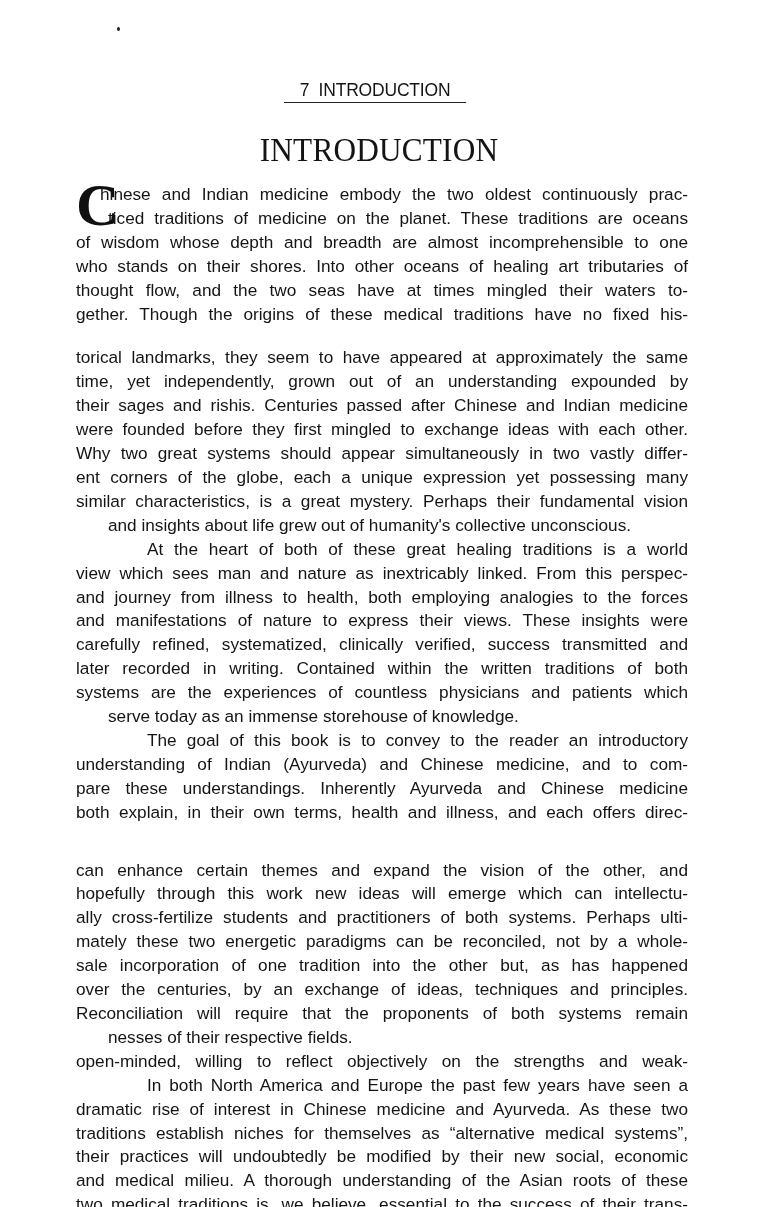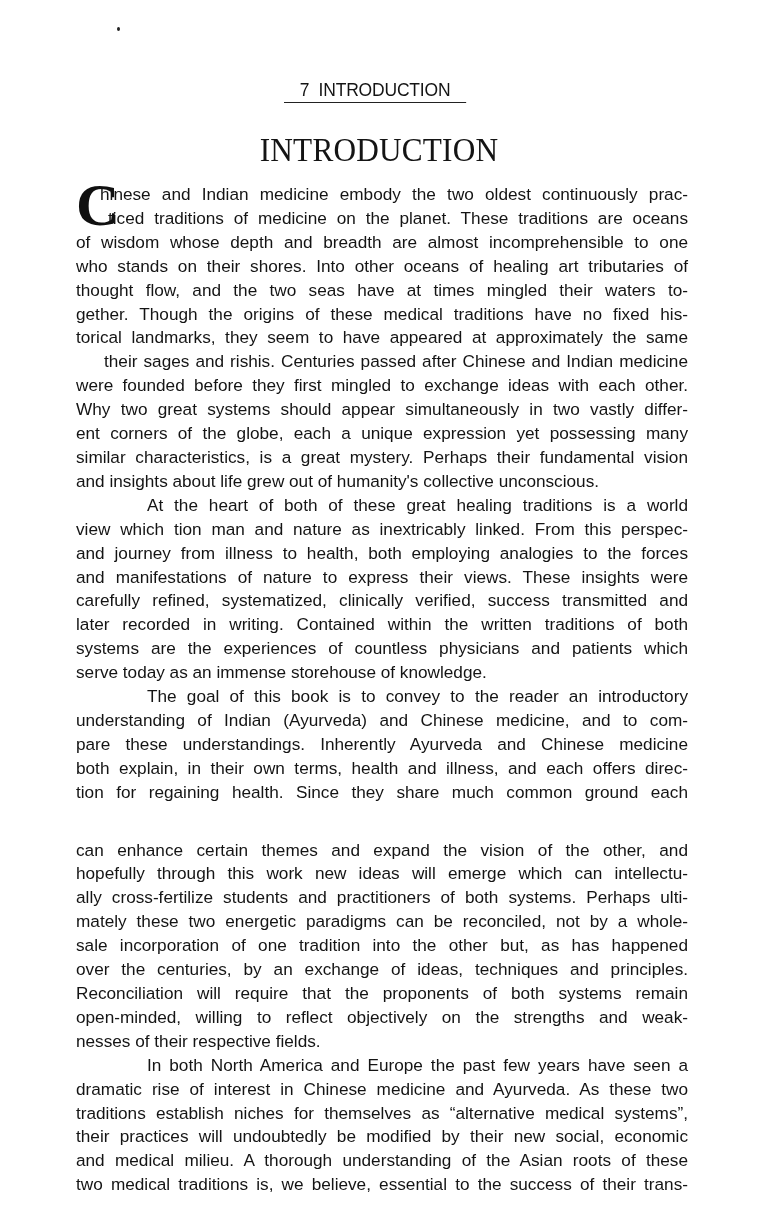--- a/index.html
+++ b/index.html
@@ -33,21 +33,21 @@
     .body-text {
       position: absolute; left: 76px; top: 183px; width: 612px;
       font-size: 17.2px; line-height: 23.9px;
       text-align: justify;
     }
     .line {
       display: block; white-space: nowrap;
       text-align: justify; text-align-last: justify;
       transform-origin: left top;
     }
-    .line.last { text-align-last: left; }
+    .line.last { text-align-last: left; margin-left: 32px; }
     .line.indent { padding-left: 71px; }
     .dropcap-wrap { position: relative; }
     .dropcap {
       position: absolute; left: 0; top: -6px;
       font-family: "Liberation Serif", "DejaVu Serif", serif;
       font-size: 60px; line-height: 56px; font-weight: bold;
       color: #101010;
     }
     .line.dc { padding-left: 32px; }
     .line.dc1 { padding-left: 24px; }
@@ -68,53 +68,53 @@
     <span class="dropcap">C</span>
   </div>
   <div id="paras">
       <div>
         <span class="line dc1" style="white-space: nowrap;">hinese and Indian medicine embody the two oldest continuously prac-</span>
         <span class="line dc" style="white-space: nowrap;">ticed traditions of medicine on the planet. These traditions are oceans</span>
         <span class="line" style="white-space: nowrap;">of wisdom whose depth and breadth are almost incomprehensible to one</span>
         <span class="line" style="white-space: nowrap;">who stands on their shores. Into other oceans of healing art tributaries of</span>
         <span class="line" style="white-space: nowrap;">thought flow, and the two seas have at times mingled their waters to-</span>
         <span class="line" style="white-space: nowrap;">gether. Though the origins of these medical traditions have no fixed his-</span>
-        <span class="line" style="white-space: nowrap;">torical landmarks, they seem to have appeared at approximately the same</span>
-        <span class="line" style="white-space: nowrap; margin-left: 28px;">their sages and rishis. Centuries passed after Chinese and Indian medicine</span>
+        <span class="line" style="white-space: nowrap; margin-top: 20px;">torical landmarks, they seem to have appeared at approximately the same</span>
+        <span class="line" style="white-space: nowrap;">time, yet independently, grown out of an understanding expounded by</span>
+        <span class="line" style="white-space: nowrap;">their sages and rishis. Centuries passed after Chinese and Indian medicine</span>
         <span class="line" style="white-space: nowrap;">were founded before they first mingled to exchange ideas with each other.</span>
         <span class="line" style="white-space: nowrap;">Why two great systems should appear simultaneously in two vastly differ-</span>
         <span class="line" style="white-space: nowrap;">ent corners of the globe, each a unique expression yet possessing many</span>
         <span class="line" style="white-space: nowrap;">similar characteristics, is a great mystery. Perhaps their fundamental vision</span>
         <span class="line last" style="white-space: nowrap;">and insights about life grew out of humanity's collective unconscious.</span>
       </div>
       <div>
         <span class="line indent" style="white-space: nowrap;">At the heart of both of these great healing traditions is a world</span>
-        <span class="line" style="white-space: nowrap;">view which tion man and nature as inextricably linked. From this perspec-</span>
+        <span class="line" style="white-space: nowrap;">view which sees man and nature as inextricably linked. From this perspec-</span>
         <span class="line" style="white-space: nowrap;">and journey from illness to health, both employing analogies to the forces</span>
         <span class="line" style="white-space: nowrap;">and manifestations of nature to express their views. These insights were</span>
         <span class="line" style="white-space: nowrap;">carefully refined, systematized, clinically verified, success transmitted and</span>
         <span class="line" style="white-space: nowrap;">later recorded in writing. Contained within the written traditions of both</span>
         <span class="line" style="white-space: nowrap;">systems are the experiences of countless physicians and patients which</span>
         <span class="line last" style="white-space: nowrap;">serve today as an immense storehouse of knowledge.</span>
       </div>
       <div>
         <span class="line indent" style="white-space: nowrap;">The goal of this book is to convey to the reader an introductory</span>
         <span class="line" style="white-space: nowrap;">understanding of Indian (Ayurveda) and Chinese medicine, and to com-</span>
         <span class="line" style="white-space: nowrap;">pare these understandings. Inherently Ayurveda and Chinese medicine</span>
         <span class="line" style="white-space: nowrap;">both explain, in their own terms, health and illness, and each offers direc-</span>
-        <span class="line" style="white-space: nowrap;">tion for regaining health. Since they share much common ground each</span>
         <span class="line" style="white-space: nowrap; margin-top: 34px;">can enhance certain themes and expand the vision of the other, and</span>
         <span class="line" style="white-space: nowrap;">hopefully through this work new ideas will emerge which can intellectu-</span>
         <span class="line" style="white-space: nowrap;">ally cross-fertilize students and practitioners of both systems. Perhaps ulti-</span>
         <span class="line" style="white-space: nowrap;">mately these two energetic paradigms can be reconciled, not by a whole-</span>
         <span class="line" style="white-space: nowrap;">sale incorporation of one tradition into the other but, as has happened</span>
         <span class="line" style="white-space: nowrap;">over the centuries, by an exchange of ideas, techniques and principles.</span>
         <span class="line" style="white-space: nowrap;">Reconciliation will require that the proponents of both systems remain</span>
+        <span class="line last" style="white-space: nowrap;">nesses of their respective fields.</span>
         <span class="line" style="white-space: nowrap;">open-minded, willing to reflect objectively on the strengths and weak-</span>
-        <span class="line last" style="white-space: nowrap;">nesses of their respective fields.</span>
       </div>
       <div>
         <span class="line indent" style="white-space: nowrap;">In both North America and Europe the past few years have seen a</span>
         <span class="line" style="white-space: nowrap;">dramatic rise of interest in Chinese medicine and Ayurveda. As these two</span>
         <span class="line" style="white-space: nowrap;">traditions establish niches for themselves as “alternative medical systems”,</span>
         <span class="line" style="white-space: nowrap;">their practices will undoubtedly be modified by their new social, economic</span>
         <span class="line" style="white-space: nowrap;">and medical milieu. A thorough understanding of the Asian roots of these</span>
         <span class="line" style="white-space: nowrap;">two medical traditions is, we believe, essential to the success of their trans-</span>
       </div>
     </div>

